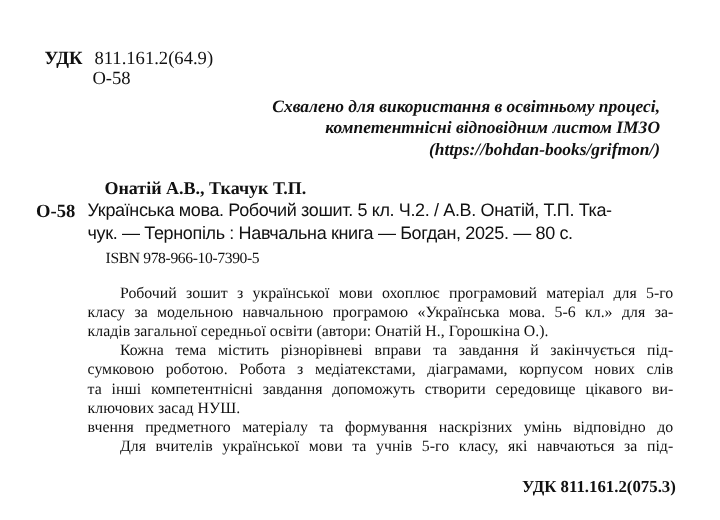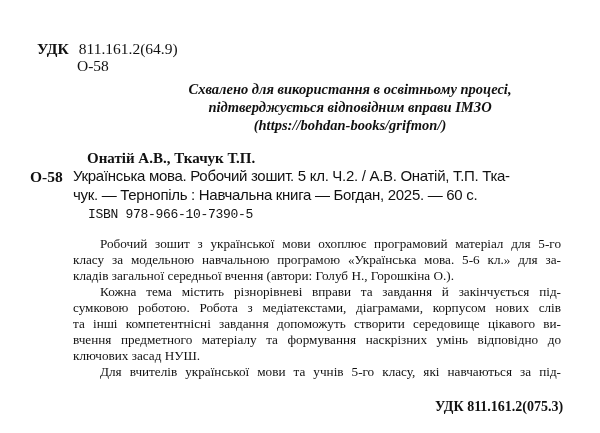--- a/index.html
+++ b/index.html
@@ -13,68 +13,68 @@
     }
     .abs { position: absolute; white-space: nowrap; }
     .udk-top { left: 37px; top: 40px; font-size: 15.5px; }
     .udk-top b { font-weight: bold; margin-right: 10px; text-align: center; }
     .udk-code { }
     .o58-top { left: 77px; top: 57px; font-size: 15.5px; }
     .approval {
       left: 150px; width: 400px; top: 80px;
       font-style: italic; font-weight: bold;
       font-size: 14.5px; line-height: 18px;
-      text-align: center; white-space: normal;
+      text-align: right; white-space: normal;
     }
     .authors { left: 87px; top: 150px; font-size: 15px; font-weight: bold; }
     .o58-mark { left: 30px; top: 168px; font-size: 15.5px; font-weight: bold; }
     .biblio {
       left: 73px; top: 167px; width: 480px;
       font-family: "Liberation Sans Narrow", "Liberation Sans", sans-serif;
       font-size: 15px; line-height: 18.5px; white-space: normal;
       letter-spacing: -0.3px;
     }
     .biblio .line { display: block; white-space: nowrap; }
-    .isbn { left: 88px; top: 207px; font-family: Liberation Mono, monospace; font-size: 13px; letter-spacing: -0.3px; }
+    .isbn { left: 88px; top: 207px; font-family: Liberation Serif, serif; font-size: 13px; letter-spacing: -0.3px; }
     .annot {
       left: 73px; top: 236px; width: 488px;
       font-size: 13.2px; line-height: 16px;
     }
     .annot .line { display: block; white-space: nowrap; text-align: justify; text-align-last: justify; }
     .annot .line.last { text-align-last: left; }
     .annot .indent { padding-left: 27px; }
     .udk-bottom { left: 435px; top: 399px; font-size: 14px; font-weight: bold; }
   </style>
 </head>
 <body>
 
 <div class="abs udk-top">
   <b>УДК</b><span class="udk-code">811.161.2(64.9)</span>
 </div>
 <div class="abs o58-top">О-58</div>
 
 <div class="abs approval">
   <div>Схвалено для використання в освітньому процесі,</div>
-  <div>підтверджується відповідним вправи ІМЗО</div>
+  <div>компетентнісні відповідним листом ІМЗО</div>
   <div>(https://bohdan-books/grifmon/)</div>
 </div>
 
 <div class="abs authors">Онатій А.В., Ткачук Т.П.</div>
 <div class="abs o58-mark">О-58</div>
 <div class="abs biblio">
   <span class="line">Українська мова. Робочий зошит. 5 кл. Ч.2. / А.В. Онатій, Т.П. Тка-</span>
-  <span class="line">чук. — Тернопіль : Навчальна книга — Богдан, 2025. — 60 с.</span>
+  <span class="line">чук. — Тернопіль : Навчальна книга — Богдан, 2025. — 80 с.</span>
 </div>
 <div class="abs isbn">ISBN 978-966-10-7390-5</div>
 
 <div class="abs annot">
   <span class="line indent">Робочий зошит з української мови охоплює програмовий матеріал для 5-го</span>
   <span class="line">класу за модельною навчальною програмою «Українська мова. 5-6 кл.» для за-</span>
-  <span class="line last">кладів загальної середньої вчення (автори: Голуб Н., Горошкіна О.).</span>
+  <span class="line last">кладів загальної середньої освіти (автори: Онатій Н., Горошкіна О.).</span>
   <span class="line indent">Кожна тема містить різнорівневі вправи та завдання й закінчується під-</span>
   <span class="line">сумковою роботою. Робота з медіатекстами, діаграмами, корпусом нових слів</span>
   <span class="line">та інші компетентнісні завдання допоможуть створити середовище цікавого ви-</span>
+  <span class="line last">ключових засад НУШ.</span>
   <span class="line">вчення предметного матеріалу та формування наскрізних умінь відповідно до</span>
-  <span class="line last">ключових засад НУШ.</span>
   <span class="line indent">Для вчителів української мови та учнів 5-го класу, які навчаються за під-</span>
 </div>
 
 <div class="abs udk-bottom">УДК 811.161.2(075.3)</div>
 
 </body></html>

